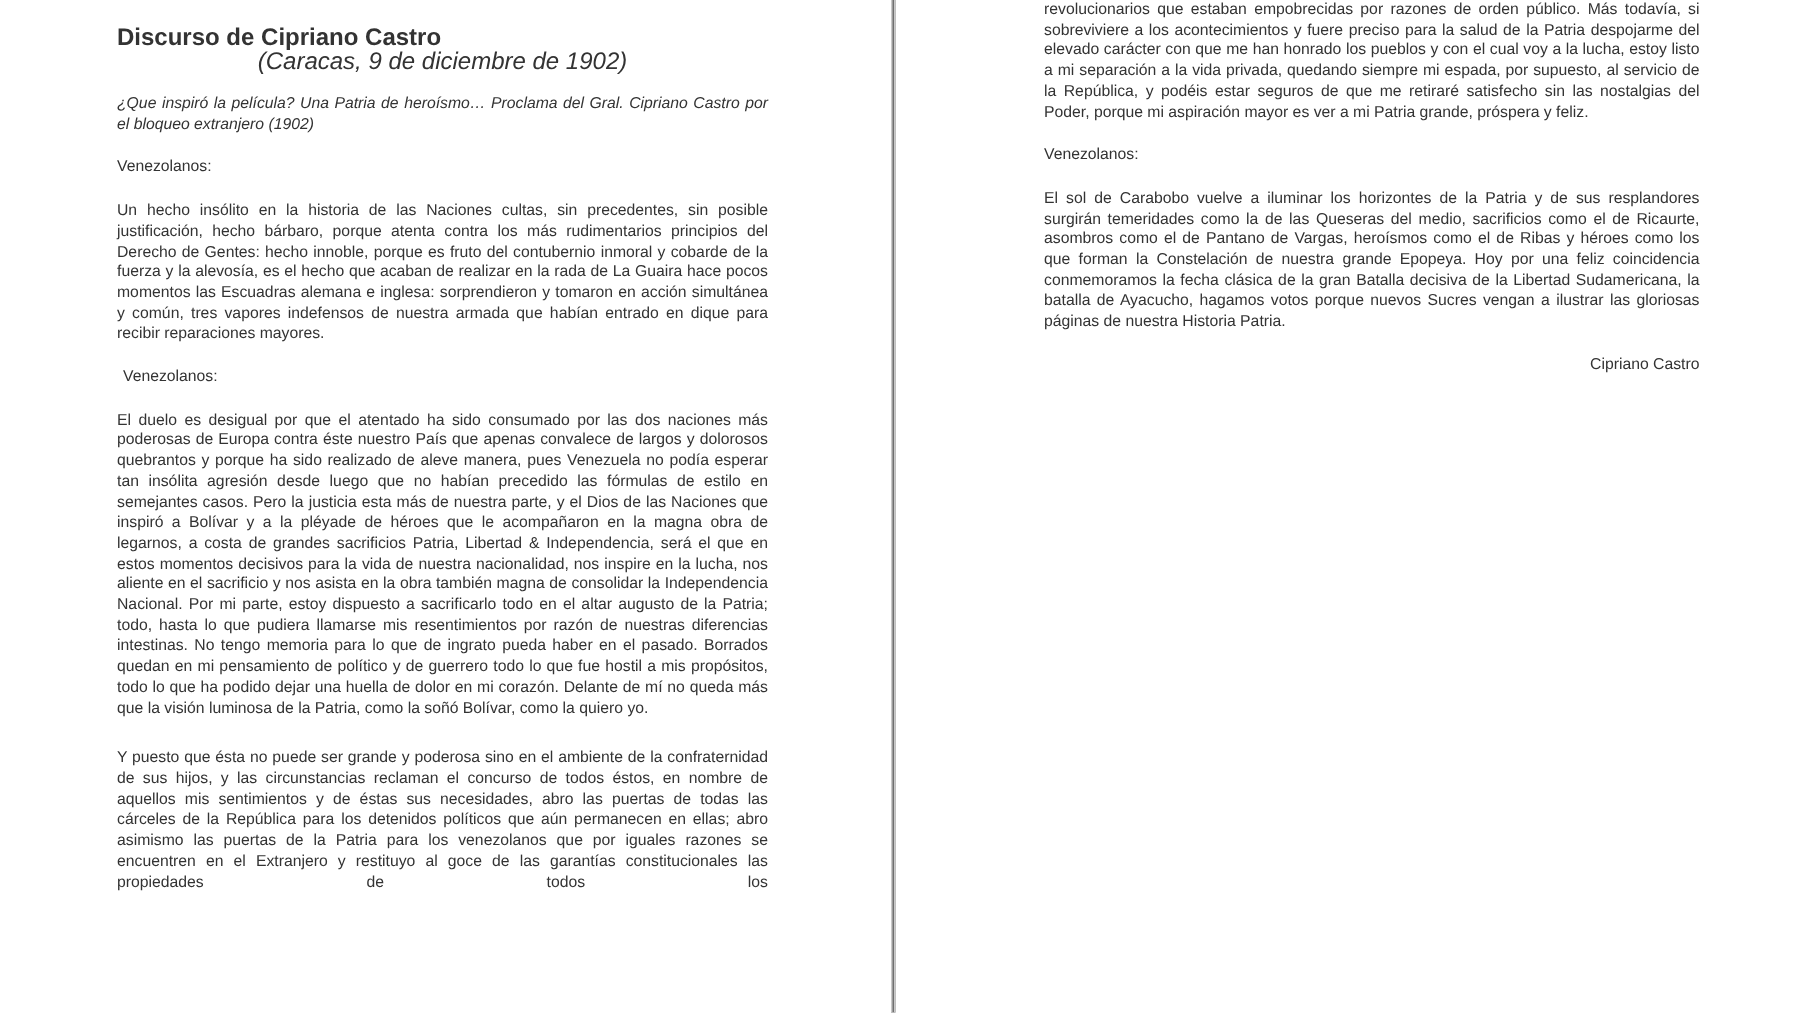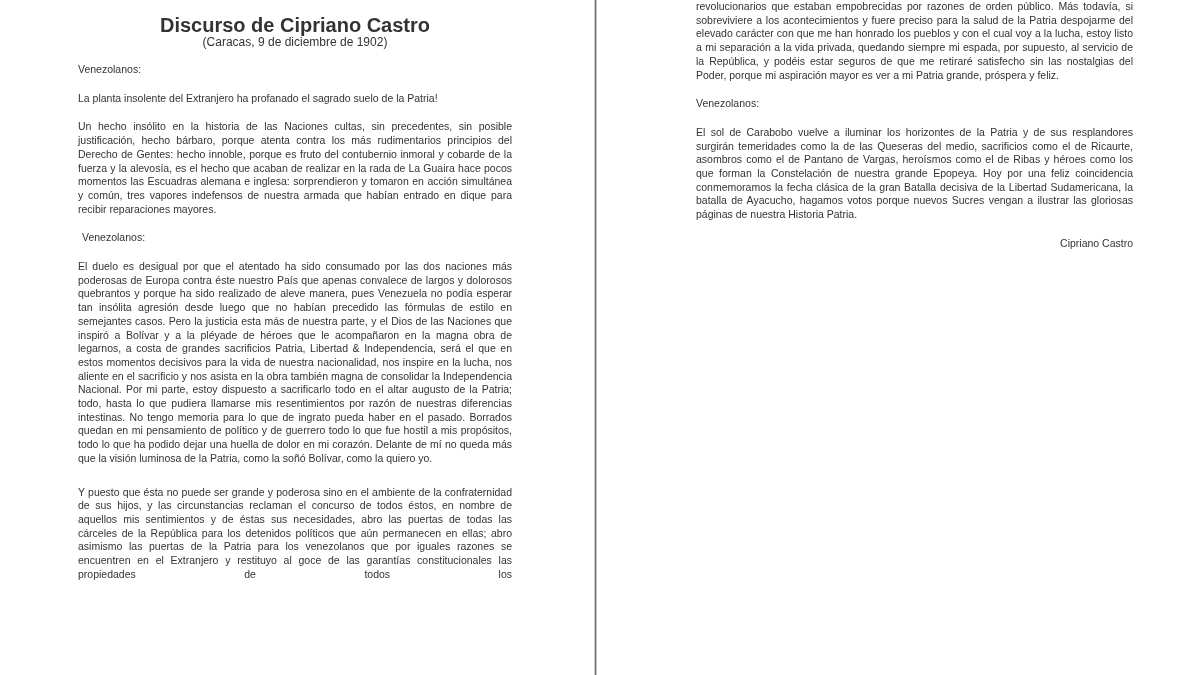--- a/index.html
+++ b/index.html
@@ -39,29 +39,30 @@
   .page-col.left {
     left: 78px;
     width: 434px;
     padding-top: 16px;
   }
   .page-col.right {
     left: 696px;
     width: 437px;
   }
   .doc-title {
-    font-size: 20px;
+    font-size: 16px;
     line-height: 19px;
     font-weight: bold;
-    text-align: center;
+    text-align: left;
     margin: 0;
   }
   .doc-subtitle {
-    font-size: 12px;
+    font-size: 16px;
     line-height: 14px;
+    font-style: italic;
     text-align: center;
     margin: 0 0 14px 0;
   }
   .para {
     font-size: 10.5px;
     line-height: 13.7px;
     text-align: justify;
     margin: 0 0 15px 0;
   }
   .para.intro {
@@ -84,24 +85,24 @@
 </style>
 </head>
 <body>
 
 <div class="spread">
 
   <div class="page-col left">
     <h1 class="doc-title">Discurso de Cipriano Castro</h1>
     <div class="doc-subtitle">(Caracas, 9 de diciembre de 1902)</div>
 
+    <p class="para intro">¿Que inspiró la película? Una Patria de heroísmo… Proclama del Gral. Cipriano Castro por el bloqueo extranjero (1902)</p>
 
     <p class="para">Venezolanos:</p>
 
-    <p class="para">La planta insolente del Extranjero ha profanado el sagrado suelo de la Patria!</p>
 
     <p class="para">Un hecho insólito en la historia de las Naciones cultas, sin precedentes, sin posible justificación, hecho bárbaro, porque atenta contra los más rudimentarios principios del Derecho de Gentes: hecho innoble, porque es fruto del contubernio inmoral y cobarde de la fuerza y la alevosía, es el hecho que acaban de realizar en la rada de La Guaira hace pocos momentos las Escuadras alemana e inglesa: sorprendieron y tomaron en acción simultánea y común, tres vapores indefensos de nuestra armada que habían entrado en dique para recibir reparaciones mayores.</p>
 
     <p class="para indent-sm">Venezolanos:</p>
 
     <p class="para">El duelo es desigual por que el atentado ha sido consumado por las dos naciones más poderosas de Europa contra éste nuestro País  que apenas convalece de largos y dolorosos quebrantos y porque ha sido realizado de aleve manera, pues Venezuela no podía esperar tan insólita agresión desde luego que no habían precedido las fórmulas de estilo en semejantes casos. Pero la justicia esta más de nuestra parte, y el Dios de las Naciones que inspiró a Bolívar y a la pléyade de héroes que le acompañaron en la magna obra de legarnos, a costa de grandes sacrificios Patria, Libertad &amp; Independencia, será el que en estos momentos decisivos para la vida de nuestra nacionalidad, nos inspire en la lucha, nos aliente en el sacrificio y nos asista en la obra también magna de consolidar la Independencia Nacional. Por mi parte, estoy dispuesto a sacrificarlo todo en el altar augusto de la Patria; todo, hasta lo que pudiera llamarse mis resentimientos por razón de nuestras diferencias intestinas. No tengo memoria para lo que de ingrato pueda haber en el pasado. Borrados quedan en mi pensamiento de político y de guerrero todo lo que fue hostil a mis propósitos, todo lo que ha podido dejar una huella de dolor en mi corazón. Delante de mí no queda más que la visión luminosa de la Patria, como la soñó Bolívar, como la quiero yo.</p>
 
     <p class="para justify-last">Y puesto que ésta no puede ser grande y poderosa sino en el ambiente de la confraternidad de sus hijos, y las circunstancias reclaman el concurso de todos éstos, en nombre de aquellos mis sentimientos y de éstas sus necesidades, abro las puertas de todas las cárceles de la República para los detenidos políticos que aún permanecen en ellas; abro asimismo las puertas de la Patria para los venezolanos que por iguales razones se encuentren en el Extranjero y restituyo al goce de las garantías constitucionales las propiedades de todos los</p>
   </div>
 

